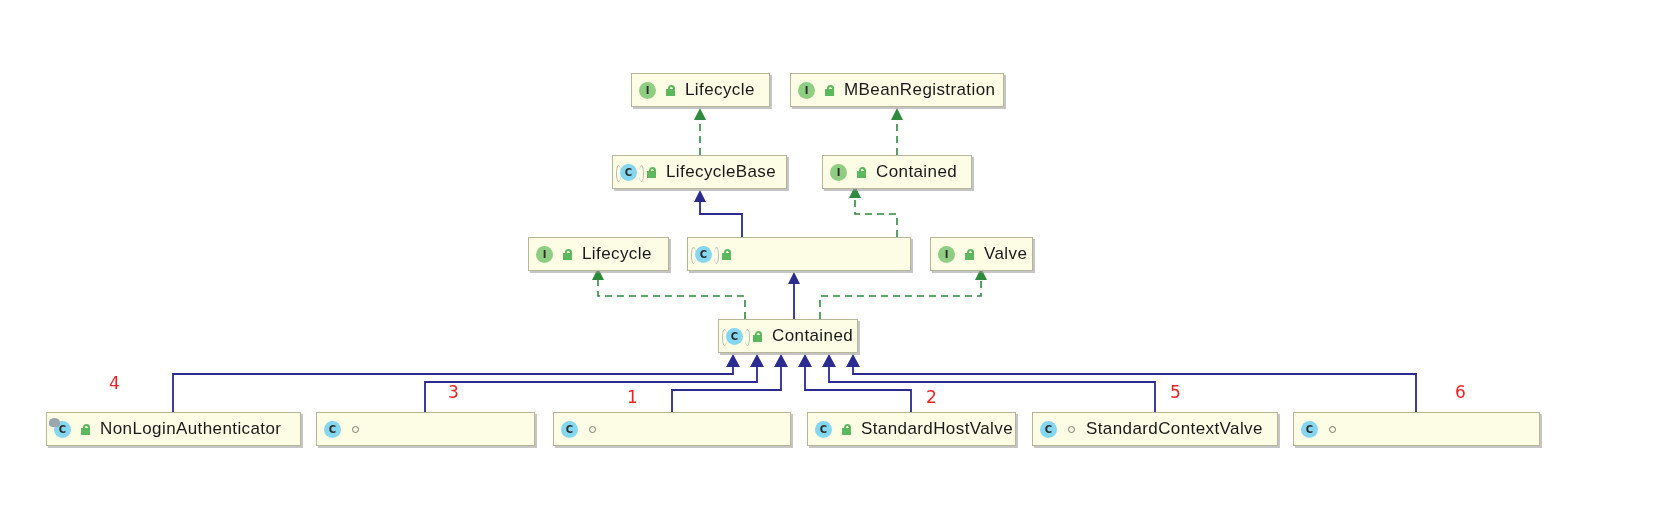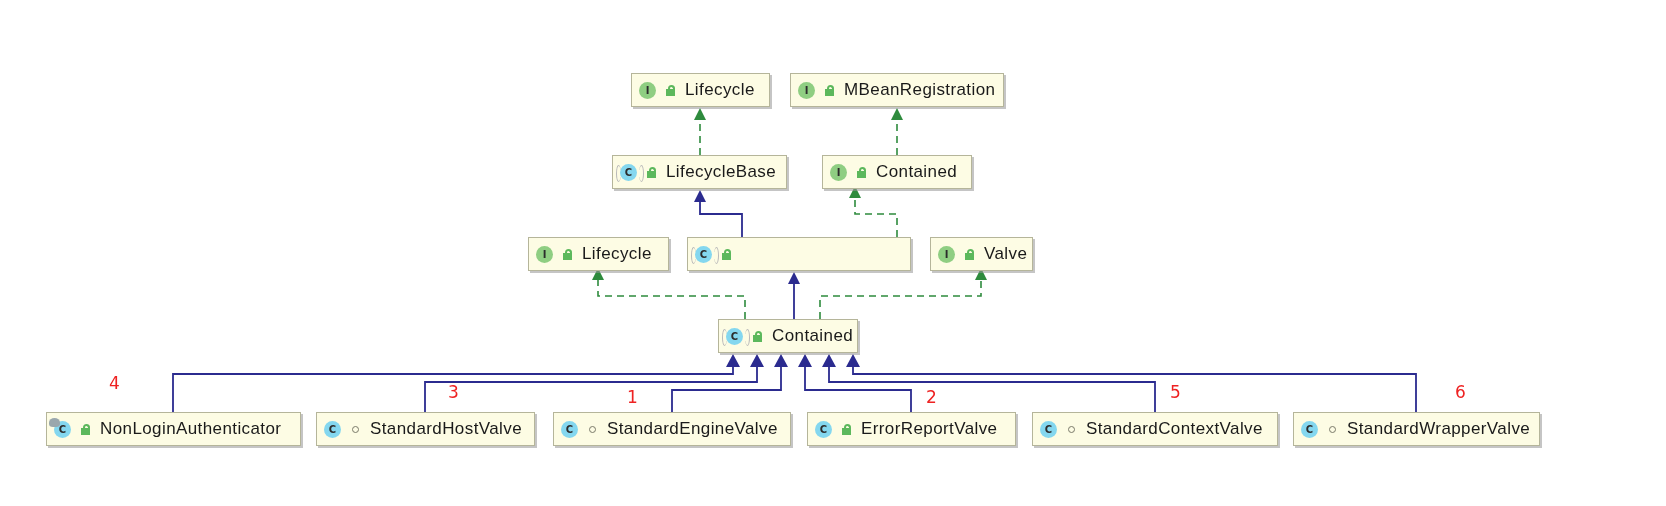--- a/index.html
+++ b/index.html
@@ -216,60 +216,57 @@
         </span>
         <span class="ntext">NonLoginAuthenticator</span>
       </div>
       <div class="node" style="left: 316px; top: 412px; width: 219px;">
         <span class="kindwrap">
           <span class="kind cls">C</span>
         </span>
         <span class="vis">
           <span class="dot"></span>
         </span>
+      </div>
+      <div class="node" style="left: 553px; top: 412px; width: 238px;">
+        <span class="kindwrap">
+          <span class="kind cls">C</span>
+        </span>
+        <span class="vis">
+          <span class="dot"></span>
+        </span>
+      </div>
+      <div class="node" style="left: 807px; top: 412px; width: 209px;">
+        <span class="kindwrap">
+          <span class="kind cls">C</span>
+        </span>
+        <span class="vis">
+          <span class="lock">
+            <span class="shackle"></span>
+            <span class="body"></span>
+          </span>
+        </span>
         <span class="ntext">StandardHostValve</span>
       </div>
-      <div class="node" style="left: 553px; top: 412px; width: 238px;">
-        <span class="kindwrap">
-          <span class="kind cls">C</span>
-        </span>
-        <span class="vis">
-          <span class="dot"></span>
-        </span>
-        <span class="ntext">StandardEngineValve</span>
-      </div>
-      <div class="node" style="left: 807px; top: 412px; width: 209px;">
-        <span class="kindwrap">
-          <span class="kind cls">C</span>
-        </span>
-        <span class="vis">
-          <span class="lock">
-            <span class="shackle"></span>
-            <span class="body"></span>
-          </span>
-        </span>
-        <span class="ntext">ErrorReportValve</span>
-      </div>
       <div class="node" style="left: 1032px; top: 412px; width: 246px;">
         <span class="kindwrap">
           <span class="kind cls">C</span>
         </span>
         <span class="vis">
           <span class="dot"></span>
         </span>
         <span class="ntext">StandardContextValve</span>
       </div>
       <div class="node" style="left: 1293px; top: 412px; width: 247px;">
         <span class="kindwrap">
           <span class="kind cls">C</span>
         </span>
         <span class="vis">
           <span class="dot"></span>
         </span>
-        <span class="ntext">StandardWrapperValve</span>
       </div>
     </div>
   <div id="annots">
       <span class="numlabel" style="left: 627px; top: 387px; color: rgb(238, 34, 34);">1</span>
       <span class="numlabel" style="left: 926px; top: 387px; color: rgb(238, 34, 34);">2</span>
       <span class="numlabel" style="left: 448px; top: 382px; color: rgb(238, 34, 34);">3</span>
       <span class="numlabel" style="left: 109px; top: 373px; color: rgb(238, 34, 34);">4</span>
       <span class="numlabel" style="left: 1170px; top: 382px; color: rgb(238, 34, 34);">5</span>
       <span class="numlabel" style="left: 1455px; top: 382px; color: rgb(238, 34, 34);">6</span>
     </div>

